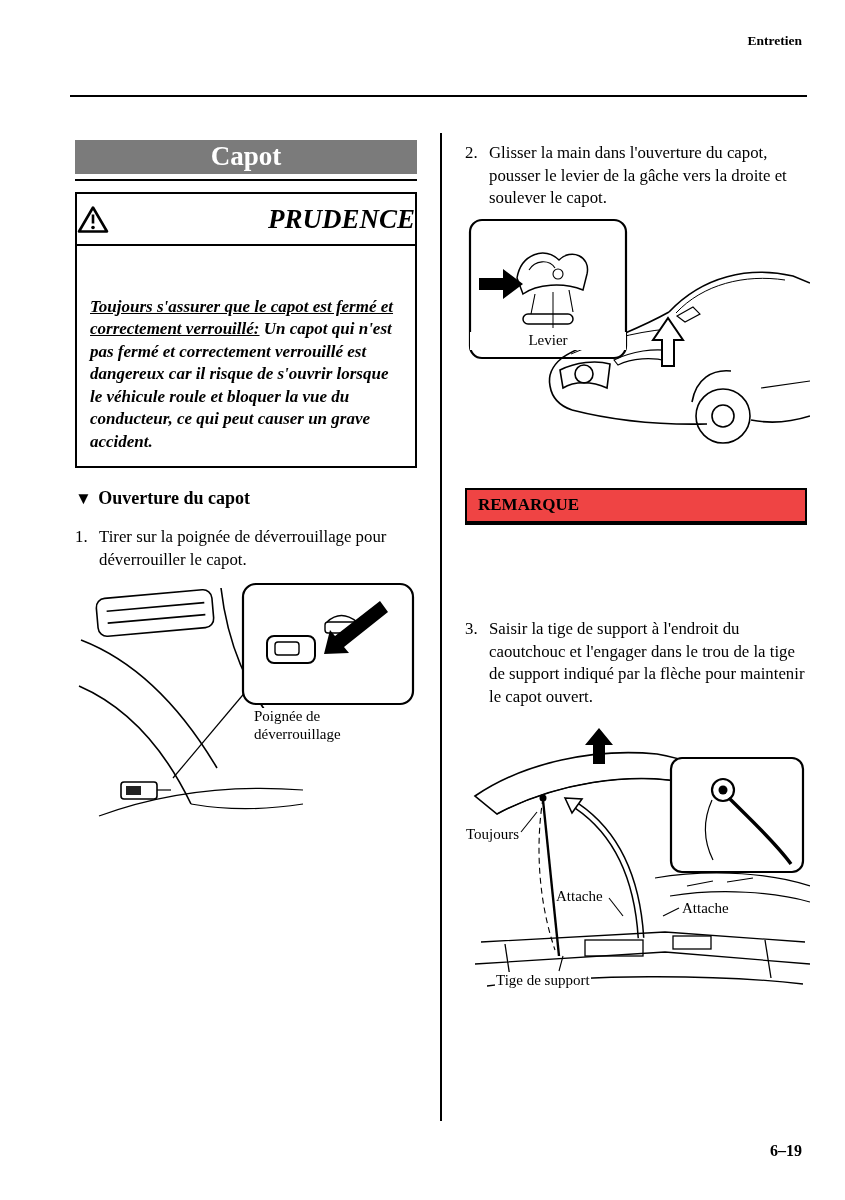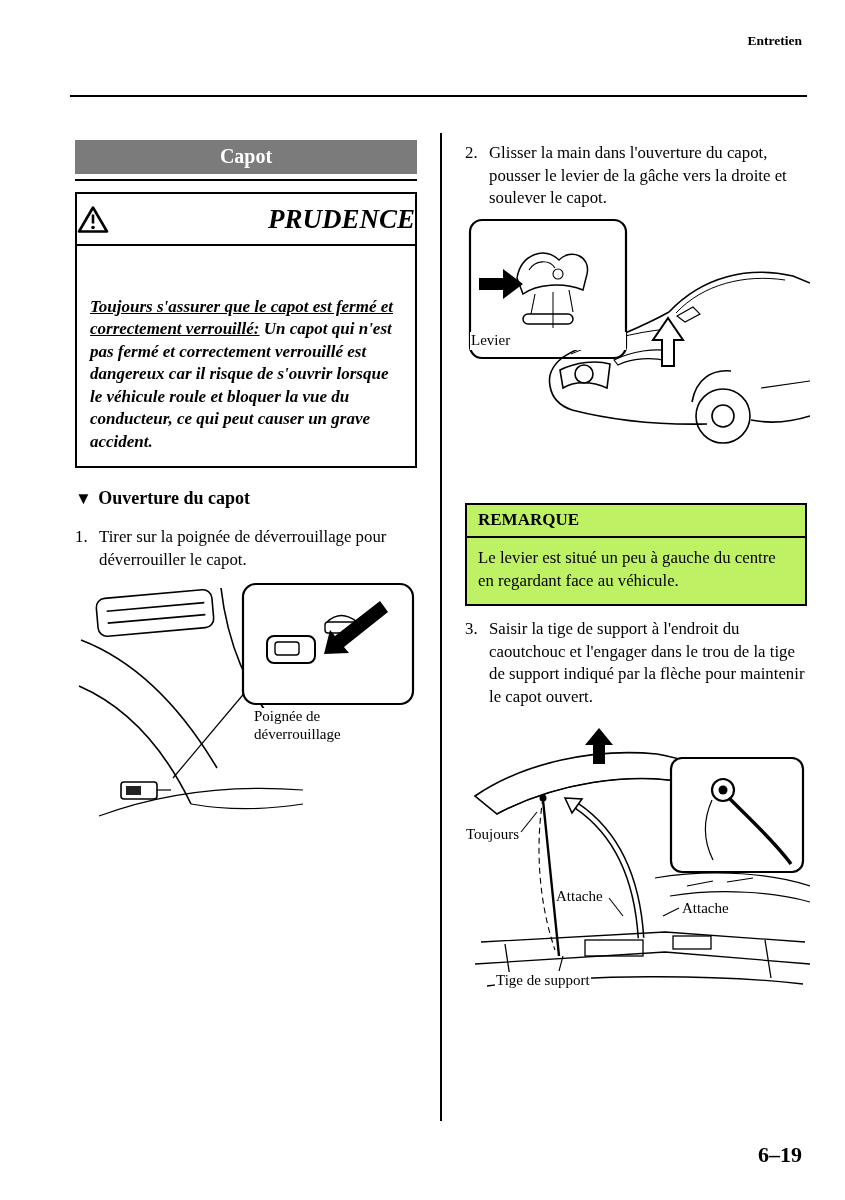--- a/index.html
+++ b/index.html
@@ -14,21 +14,21 @@
 
   
   .header-section { position: absolute; top: 33px; right: 39px; font-size: 13.5px; font-weight: bold; }
   .header-title   { position: absolute; top: 51px; right: 39px; font-size: 24px; font-weight: bold; }
   .header-rule    { position: absolute; top: 95px; left: 70px; width: 737px; height: 2px; background: #000; }
   .col-divider    { position: absolute; top: 133px; left: 440px; width: 1.5px; height: 988px; background: #000; }
 
   
   .capot-box {
     position: absolute; top: 140px; left: 75px; width: 342px; height: 34px;
-    background: #7b7b7b; color: #fff; font-size: 20px; font-weight: bold;
+    background: #7b7b7b; color: #fff; font-size: 27px; font-weight: bold;
     text-align: center; line-height: 33px;
   }
   .capot-underline { position: absolute; top: 179px; left: 75px; width: 342px; height: 1.5px; background: #000; }
 
   .caution-box { position: absolute; top: 192px; left: 75px; width: 342px; border: 2px solid #000; background: #fff; }
   .caution-title {
     display: flex; align-items: center; justify-content: space-between; gap: 10px;
     height: 52px; border-bottom: 2px solid #000;
     font-size: 27px; font-weight: bold; font-style: italic;
   }
@@ -43,32 +43,32 @@
   #step1 { top: 526px; left: 75px; width: 342px; }
   #step2 { top: 142px; left: 465px; width: 344px; }
   #step3 { top: 618px; left: 465px; width: 344px; }
 
   .figure { position: absolute; }
   #figure1 { top: 578px; left: 75px;  width: 342px; height: 256px; }
   #figure2 { top: 216px; left: 465px; width: 345px; height: 265px; }
   #figure3 { top: 728px; left: 465px; width: 345px; height: 272px; }
   .fig-label { position: absolute; font-size: 15px; line-height: 1.18; background: #fff; padding: 0 1px; }
   #fig1-label { left: 178px; top: 130px; width: 112px; }
-  #fig2-label { left: 5px; top: 116px; width: 156px; text-align: left; }
+  #fig2-label { left: 5px; top: 116px; width: 156px; text-align: center; }
   #fig3-label-plaquette { left: 0px; top: 98px; }
   #fig3-label-attache-left { left: 90px; top: 160px; }
   #fig3-label-attache-right { left: 216px; top: 172px; }
   #fig3-label-tige { left: 30px; top: 244px; }
 
   
-  .note-box { position: absolute; top: 503px; left: 465px; width: 342px; border: 2px solid #000; background: #bef264; }
+  .note-box { position: absolute; top: 488px; left: 465px; width: 342px; border: 2px solid #000; background: #ef4444; }
   .note-title { padding: 5px 11px 6px; font-size: 17px; font-weight: bold; border-bottom: 2px solid #000; }
   .note-body  { padding: 9px 11px 12px; font-size: 16.8px; line-height: 1.35; }
 
-  .page-number { position: absolute; top: 1142px; right: 39px; font-size: 22px; font-weight: bold; }
+  .page-number { position: absolute; top: 1142px; right: 39px; font-size: 16px; font-weight: bold; }
 
   svg { display: block; }
 </style>
 </head>
 <body>
 
 <div class="page">
 
   <div class="header-section">Entretien</div>
   <div class="header-rule"></div>
@@ -170,21 +170,20 @@
         <path d="M 296,172 L 345,165" stroke-width="1.1"></path>
         <path d="M 212,100 l 16,-9 l 7,7 l -15,8 z" stroke-width="1.1"></path>
       </g>
       <polygon points="197,150 197,124 188,124 203,102 218,124 209,124 209,150" fill="#fff" stroke="#000" stroke-width="2"></polygon>
     </svg>
     <div class="fig-label" id="fig2-label">Levier</div>
   </div>
 
   <div class="note-box">
     <div class="note-title">REMARQUE</div>
-    <div class="note-body">Le levier est situé un peu à gauche du centre en regardant face au véhicule.</div>
   </div>
 
   <div class="step" id="step3">
     <span class="num">3.</span>
     <span>Saisir la tige de support à l'endroit du caoutchouc et l'engager dans le trou de la tige de support indiqué par la flèche pour maintenir le capot ouvert.</span>
   </div>
 
   <div class="figure" id="figure3">
     <svg width="345" height="272" viewBox="0 0 345 272">
       <polygon points="128,36 128,17 120,17 134,0 148,17 140,17 140,36" fill="#000"></polygon>

